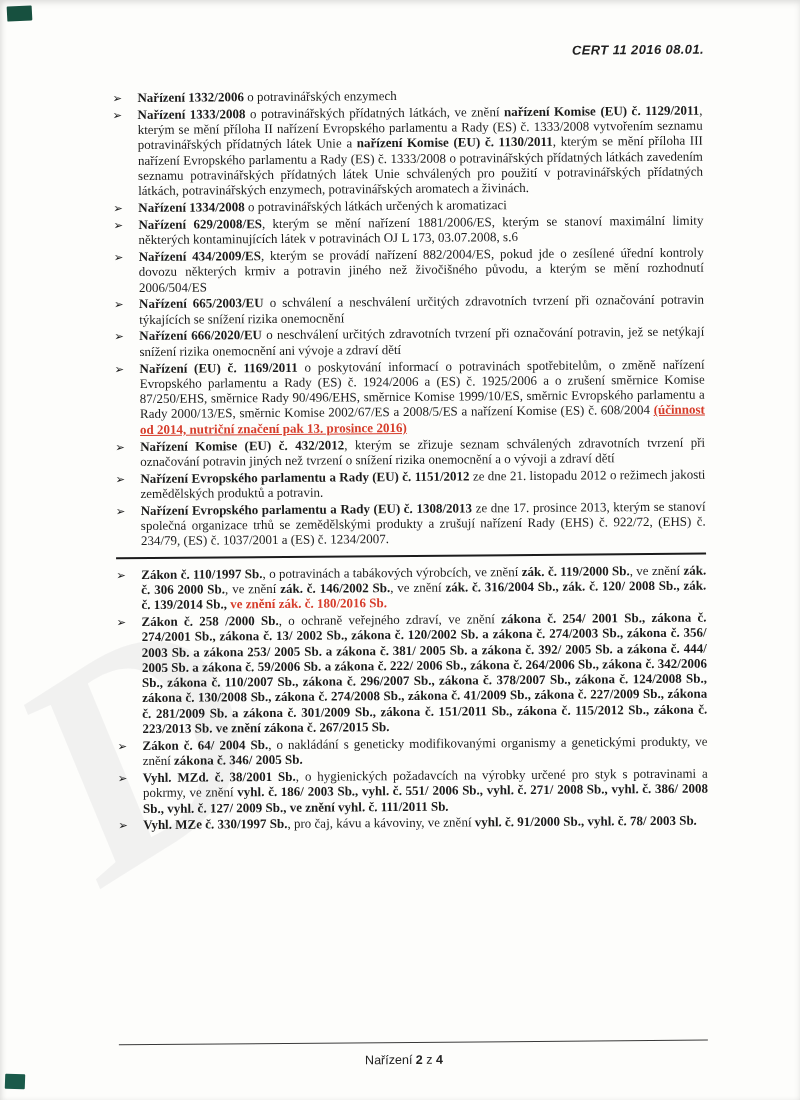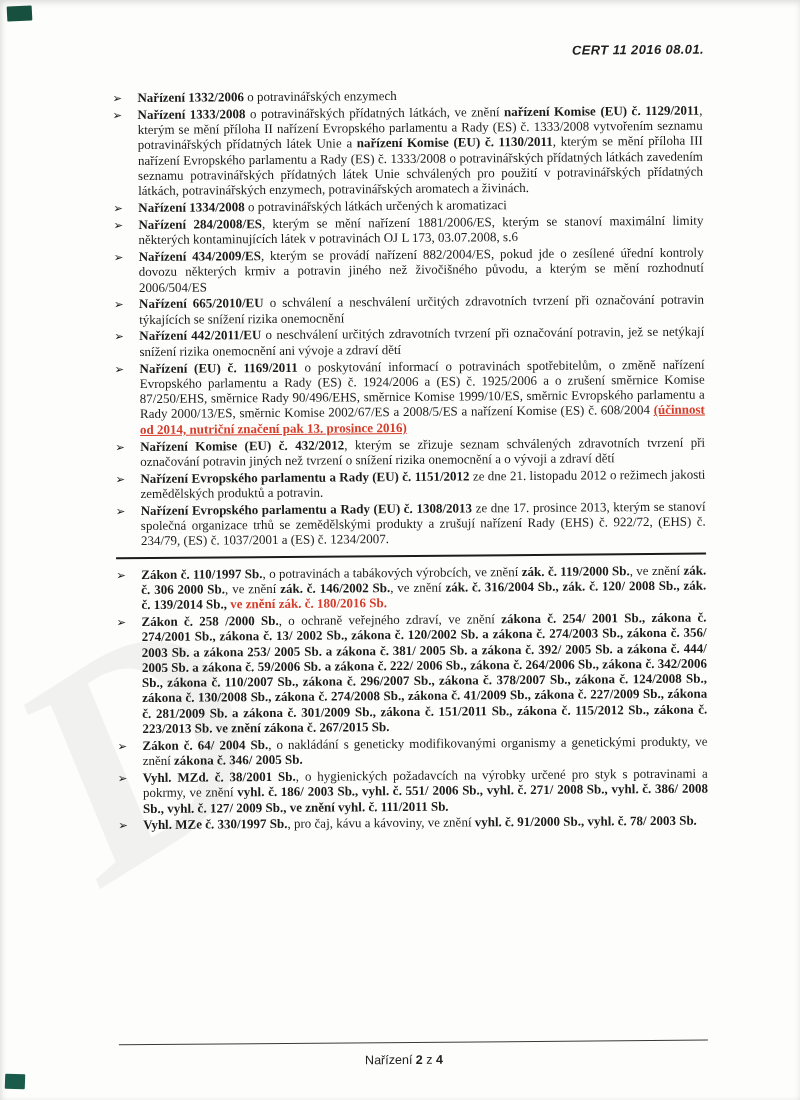--- a/index.html
+++ b/index.html
@@ -64,33 +64,33 @@
           <div class="li">
             <span class="bullet">➢</span>
             <div class="li-text"><span class="seg-bold">Nařízení 1333/2008</span><span class="seg-normal"> o potravinářských přídatných látkách, ve znění </span><span class="seg-bold">nařízení Komise (EU) č. 1129/2011</span><span class="seg-normal">, kterým se mění příloha II nařízení Evropského parlamentu a Rady (ES) č. 1333/2008 vytvořením seznamu potravinářských přídatných látek Unie a </span><span class="seg-bold">nařízení Komise (EU) č. 1130/2011</span><span class="seg-normal">, kterým se mění příloha III nařízení Evropského parlamentu a Rady (ES) č. 1333/2008 o potravinářských přídatných látkách zavedením seznamu potravinářských přídatných látek Unie schválených pro použití v potravinářských přídatných látkách, potravinářských enzymech, potravinářských aromatech a živinách.</span></div>
           </div>
           <div class="li">
             <span class="bullet">➢</span>
             <div class="li-text"><span class="seg-bold">Nařízení 1334/2008</span><span class="seg-normal"> o potravinářských látkách určených k aromatizaci</span></div>
           </div>
           <div class="li">
             <span class="bullet">➢</span>
-            <div class="li-text"><span class="seg-bold">Nařízení 284/2008/ES</span><span class="seg-normal">, kterým se mění nařízení 1881/2006/ES, kterým se stanoví maximální limity některých kontaminujících látek v potravinách OJ L 173, 03.07.2008, s.6</span></div>
+            <div class="li-text"><span class="seg-bold">Nařízení 629/2008/ES</span><span class="seg-normal">, kterým se mění nařízení 1881/2006/ES, kterým se stanoví maximální limity některých kontaminujících látek v potravinách OJ L 173, 03.07.2008, s.6</span></div>
           </div>
           <div class="li">
             <span class="bullet">➢</span>
             <div class="li-text"><span class="seg-bold">Nařízení 434/2009/ES</span><span class="seg-normal">, kterým se provádí nařízení 882/2004/ES, pokud jde o zesílené úřední kontroly dovozu některých krmiv a potravin jiného než živočišného původu, a kterým se mění rozhodnutí 2006/504/ES</span></div>
           </div>
           <div class="li">
             <span class="bullet">➢</span>
-            <div class="li-text"><span class="seg-bold">Nařízení 665/2010/EU</span><span class="seg-normal"> o schválení a neschválení určitých zdravotních tvrzení při označování potravin týkajících se snížení rizika onemocnění</span></div>
+            <div class="li-text"><span class="seg-bold">Nařízení 665/2003/EU</span><span class="seg-normal"> o schválení a neschválení určitých zdravotních tvrzení při označování potravin týkajících se snížení rizika onemocnění</span></div>
           </div>
           <div class="li">
             <span class="bullet">➢</span>
-            <div class="li-text"><span class="seg-bold">Nařízení 442/2011/EU</span><span class="seg-normal"> o neschválení určitých zdravotních tvrzení při označování potravin, jež se netýkají snížení rizika onemocnění ani vývoje a zdraví dětí</span></div>
+            <div class="li-text"><span class="seg-bold">Nařízení 666/2020/EU</span><span class="seg-normal"> o neschválení určitých zdravotních tvrzení při označování potravin, jež se netýkají snížení rizika onemocnění ani vývoje a zdraví dětí</span></div>
           </div>
           <div class="li">
             <span class="bullet">➢</span>
             <div class="li-text"><span class="seg-bold">Nařízení (EU) č. 1169/2011</span><span class="seg-normal"> o poskytování informací o potravinách spotřebitelům, o změně nařízení Evropského parlamentu a Rady (ES) č. 1924/2006 a (ES) č. 1925/2006 a o zrušení směrnice Komise 87/250/EHS, směrnice Rady 90/496/EHS, směrnice Komise 1999/10/ES, směrnic Evropského parlamentu a Rady 2000/13/ES, směrnic Komise 2002/67/ES a 2008/5/ES a nařízení Komise (ES) č. 608/2004 </span><span class="seg-red-underline">(účinnost od 2014, nutriční značení pak 13. prosince 2016)</span></div>
           </div>
           <div class="li">
             <span class="bullet">➢</span>
             <div class="li-text"><span class="seg-bold">Nařízení Komise (EU) č. 432/2012</span><span class="seg-normal">, kterým se zřizuje seznam schválených zdravotních tvrzení při označování potravin jiných než tvrzení o snížení rizika onemocnění a o vývoji a zdraví dětí</span></div>
           </div>
           <div class="li">

